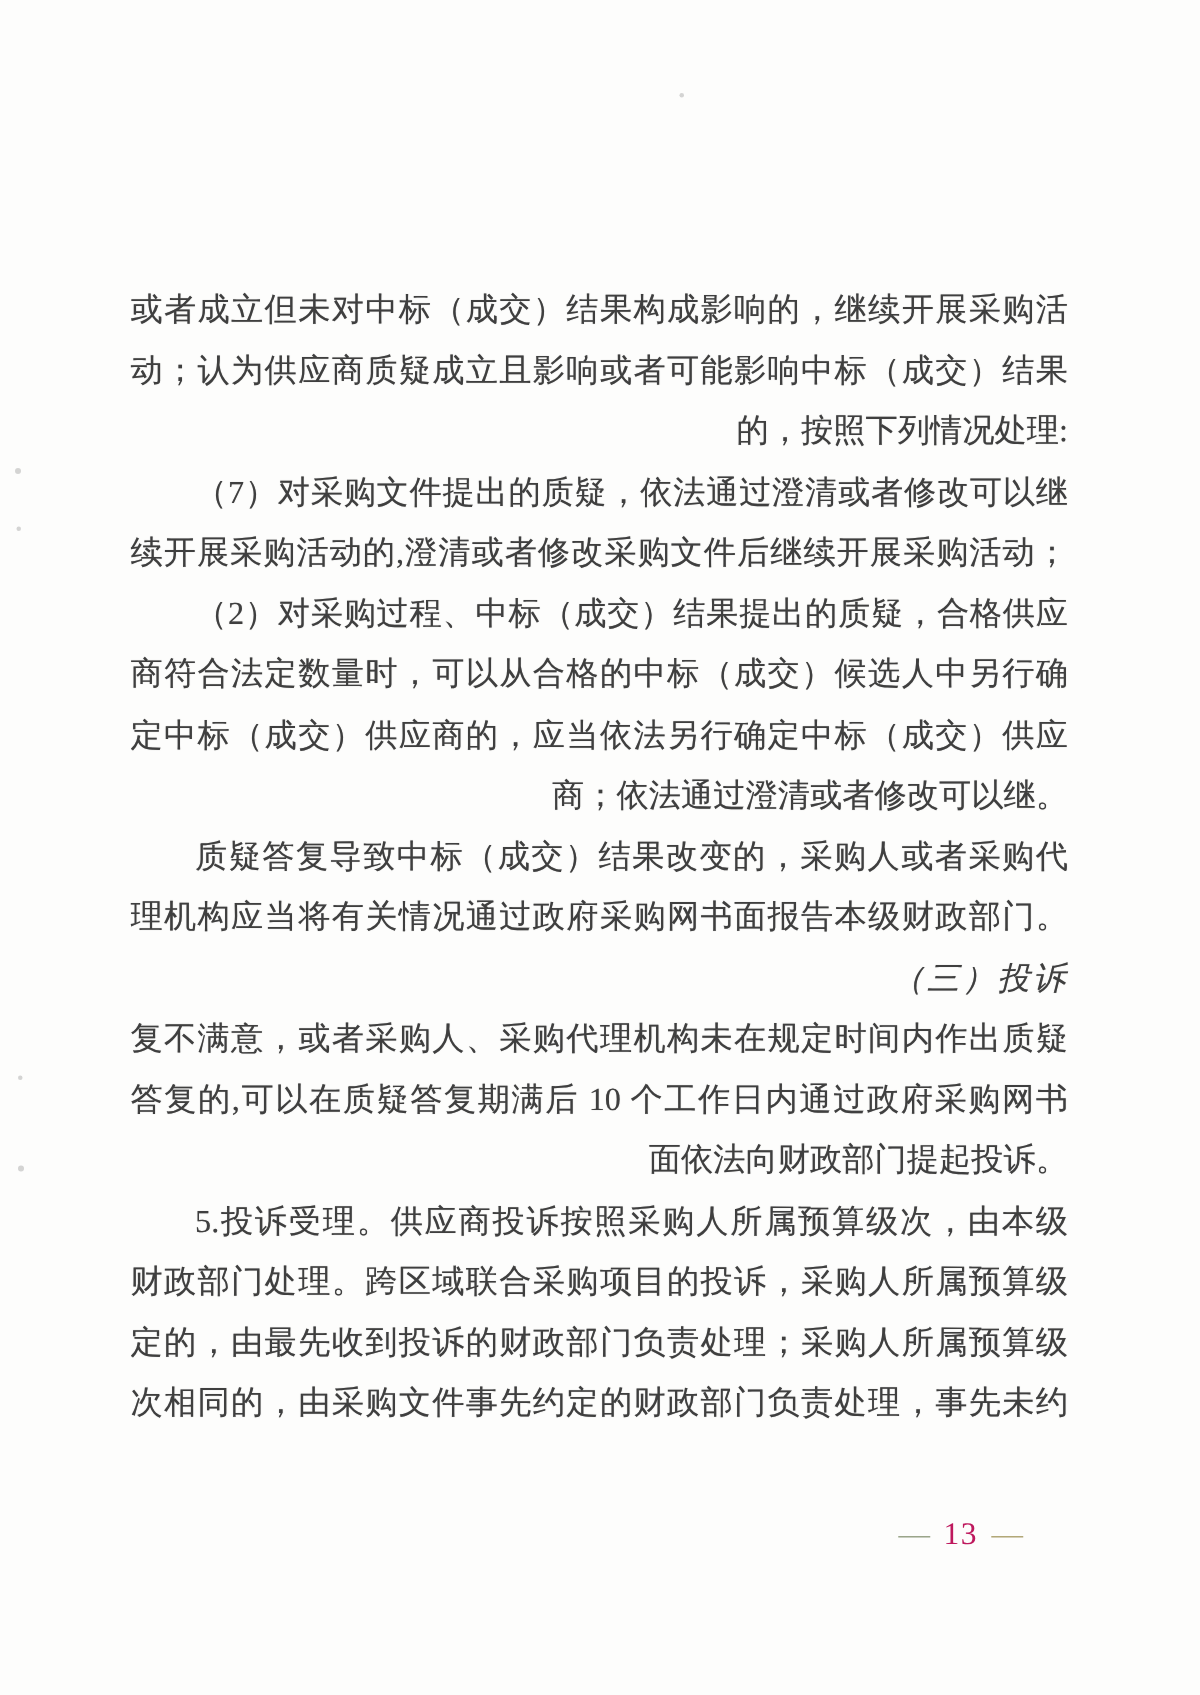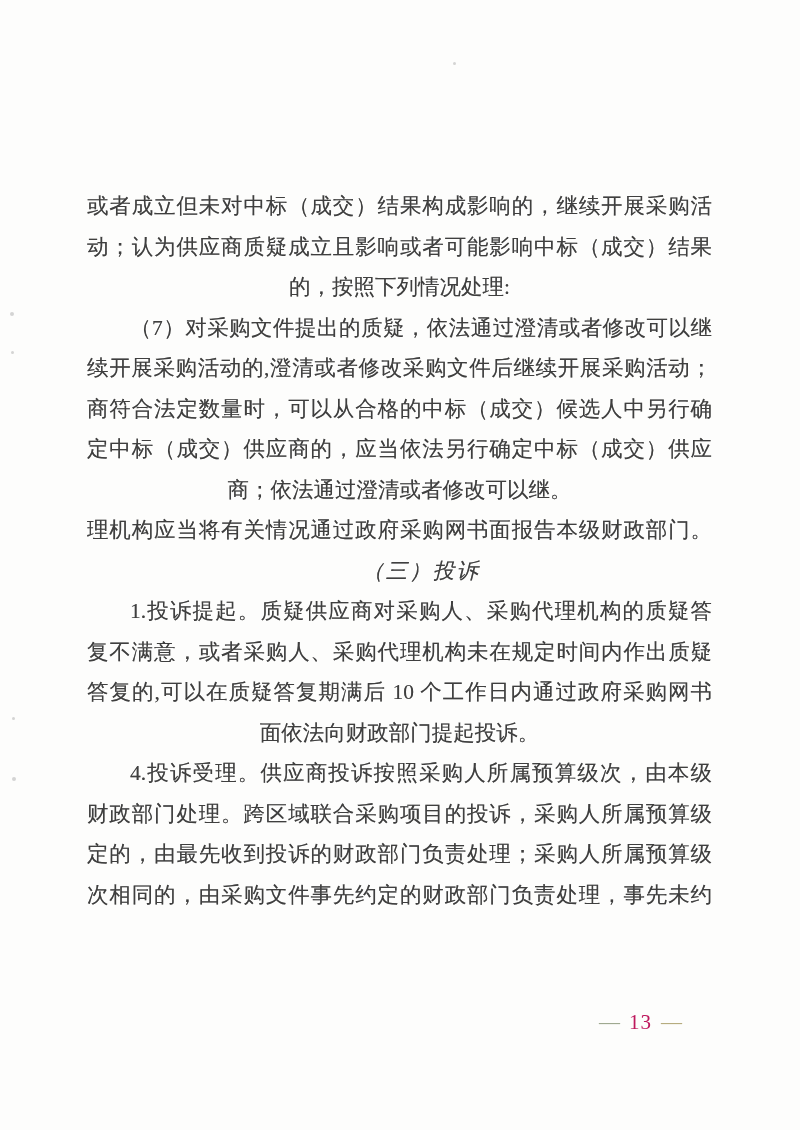--- a/index.html
+++ b/index.html
@@ -22,21 +22,21 @@
     width: 625px;
     color: #3f3f3f;
     font-size: 21.5px;
     text-shadow: 0 0 0.5px rgba(70,70,70,0.55);
     margin-top: 42px;
   }
   .line {
     height: 40.5px;
     line-height: 40.5px;
     white-space: nowrap;
-    text-align: center;
+    text-align: right;
   }
   .line.fill {
     white-space: normal;
     text-align: justify;
     text-align-last: justify;
     text-justify: inter-character;
     overflow: hidden;
   }
   .line.indent {
     text-indent: 43px;
@@ -79,30 +79,31 @@
 <body>
 
 <div class="page">
 
   <div class="page-body">
     <div class="line fill">或者成立但未对中标（成交）结果构成影响的，继续开展采购活</div>
     <div class="line fill">动；认为供应商质疑成立且影响或者可能影响中标（成交）结果</div>
     <div class="line">的，按照下列情况处理:</div>
     <div class="line fill indent">（7）对采购文件提出的质疑，依法通过澄清或者修改可以继</div>
     <div class="line fill">续开展采购活动的,澄清或者修改采购文件后继续开展采购活动；</div>
+    <div class="line fill indent">（2）对采购过程、中标（成交）结果提出的质疑，合格供应</div>
     <div class="line fill">商符合法定数量时，可以从合格的中标（成交）候选人中另行确</div>
     <div class="line fill">定中标（成交）供应商的，应当依法另行确定中标（成交）供应</div>
     <div class="line">商；依法通过澄清或者修改可以继。</div>
+    <div class="line fill indent">质疑答复导致中标（成交）结果改变的，采购人或者采购代</div>
     <div class="line fill">理机构应当将有关情况通过政府采购网书面报告本级财政部门。</div>
     <div class="line indent kai">（三）投诉</div>
-    <div class="line fill indent">1.投诉提起。质疑供应商对采购人、采购代理机构的质疑答</div>
     <div class="line fill">复不满意，或者采购人、采购代理机构未在规定时间内作出质疑</div>
     <div class="line fill">答复的,可以在质疑答复期满后 10 个工作日内通过政府采购网书</div>
     <div class="line">面依法向财政部门提起投诉。</div>
-    <div class="line fill indent">4.投诉受理。供应商投诉按照采购人所属预算级次，由本级</div>
+    <div class="line fill indent">5.投诉受理。供应商投诉按照采购人所属预算级次，由本级</div>
     <div class="line fill">财政部门处理。跨区域联合采购项目的投诉，采购人所属预算级</div>
     <div class="line fill">定的，由最先收到投诉的财政部门负责处理；采购人所属预算级</div>
     <div class="line fill">次相同的，由采购文件事先约定的财政部门负责处理，事先未约</div>
   </div>
 
   <div class="page-footer">
     <span class="footer-dash-left">—</span>
     <span class="footer-number">13</span>
     <span class="footer-dash-right">—</span>
   </div>

